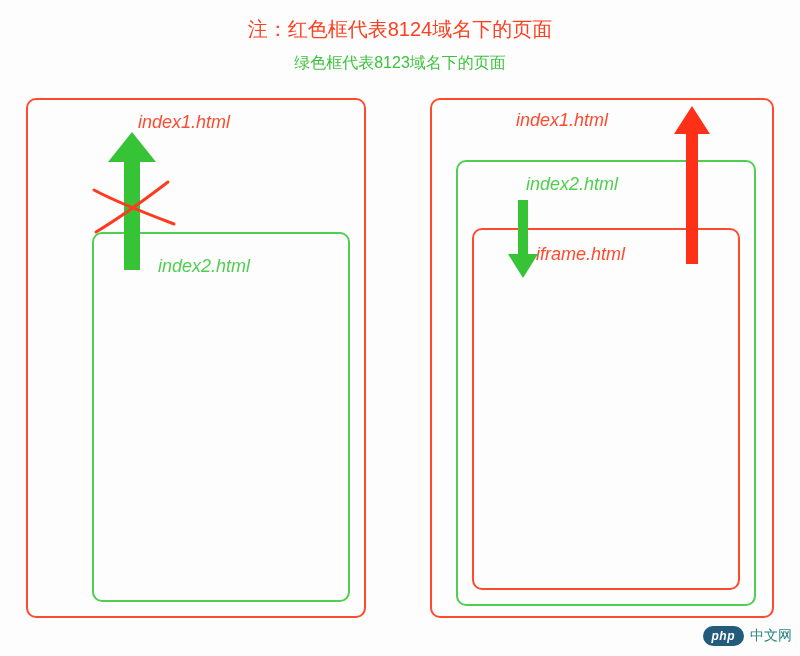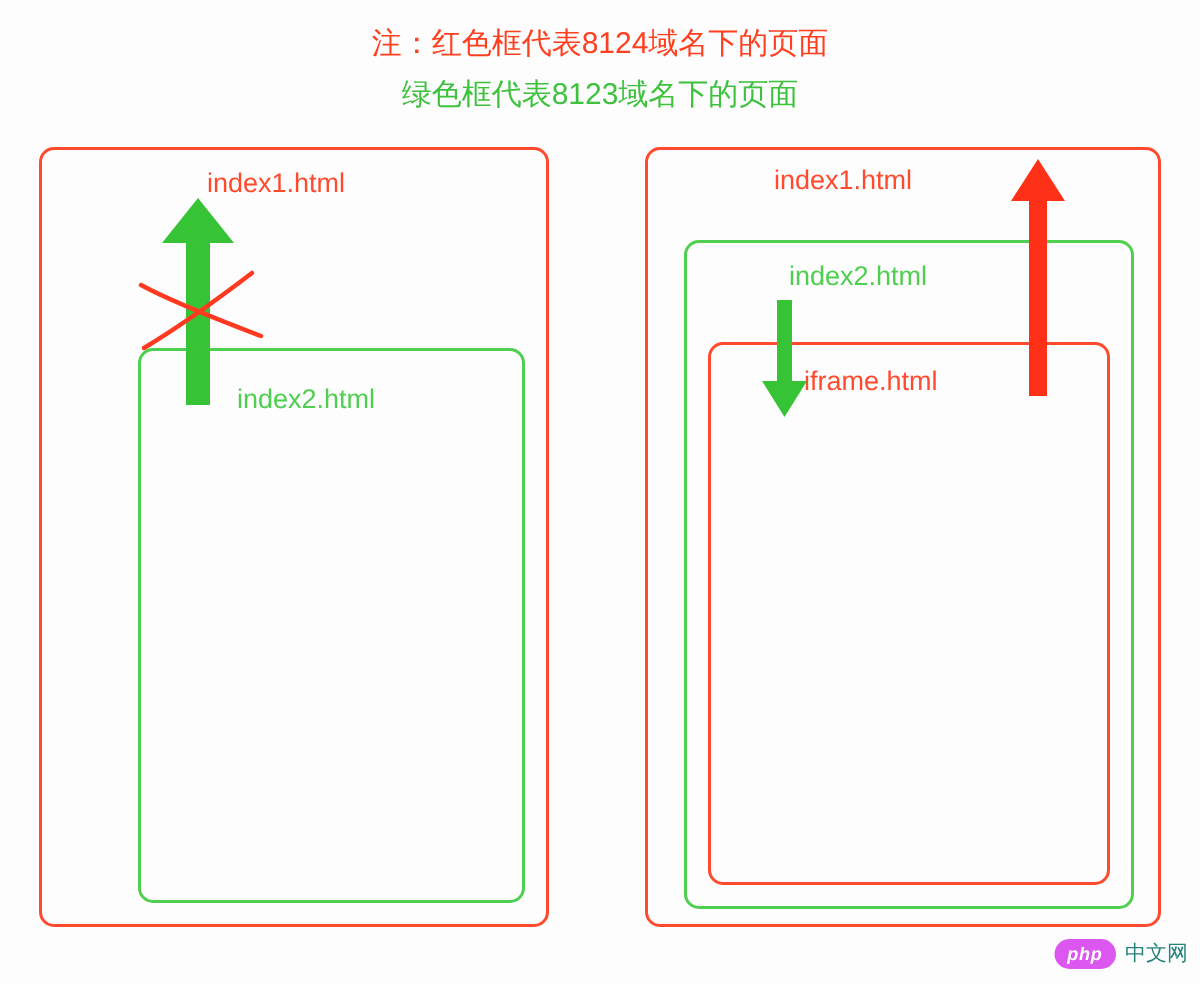--- a/index.html
+++ b/index.html
@@ -15,27 +15,28 @@
       text-align: center;
       padding-top: 12px;
     }
     .header-line1 {
       color: #ff4020;
       font-size: 20px;
       line-height: 34px;
     }
     .header-line2 {
       color: #3ec23e;
-      font-size: 20px;
+      font-size: 16px;
       line-height: 34px;
     }
     .panels {
       display: flex;
       justify-content: space-between;
       padding: 18px 26px 0 26px;
+      font-style: italic;
     }
     .panel {
       position: relative;
     }
     .box {
       position: absolute;
       border-radius: 10px;
     }
     .red-border { border: 2.5px solid #ff4a2e; }
     .green-border { border: 2.5px solid #4fcf4f; }
@@ -63,21 +64,21 @@
     .watermark {
       position: absolute;
       right: 8px;
       bottom: 10px;
       display: flex;
       align-items: center;
       gap: 6px;
       opacity: 0.9;
     }
     .wm-badge {
-      background: #d946ef;
+      background: #0c4a6e;
       color: #fff;
       font-size: 12px;
       font-style: italic;
       font-weight: bold;
       padding: 3px 9px;
       border-radius: 11px;
       letter-spacing: 0.5px;
     }
     .wm-text {
       color: #0f766e;

